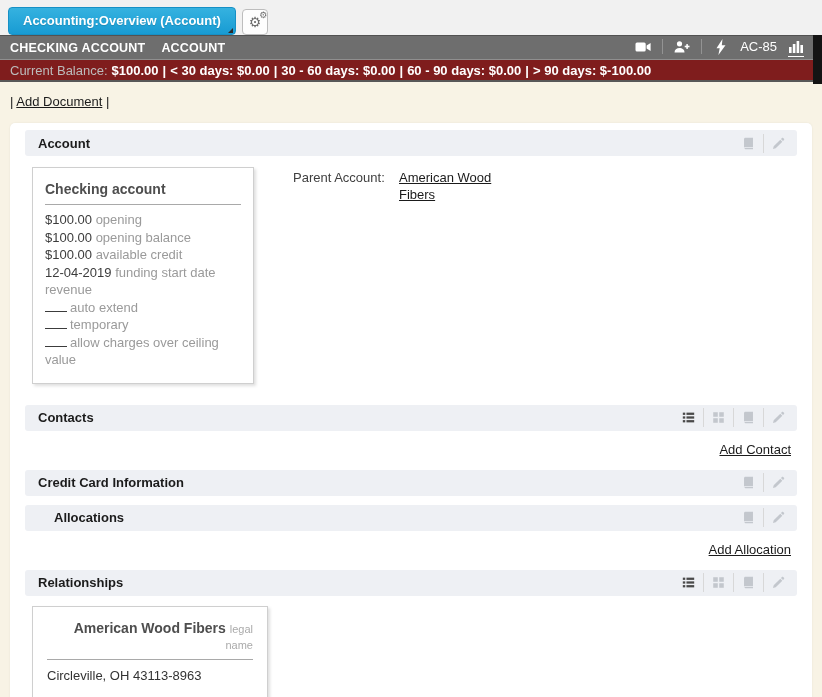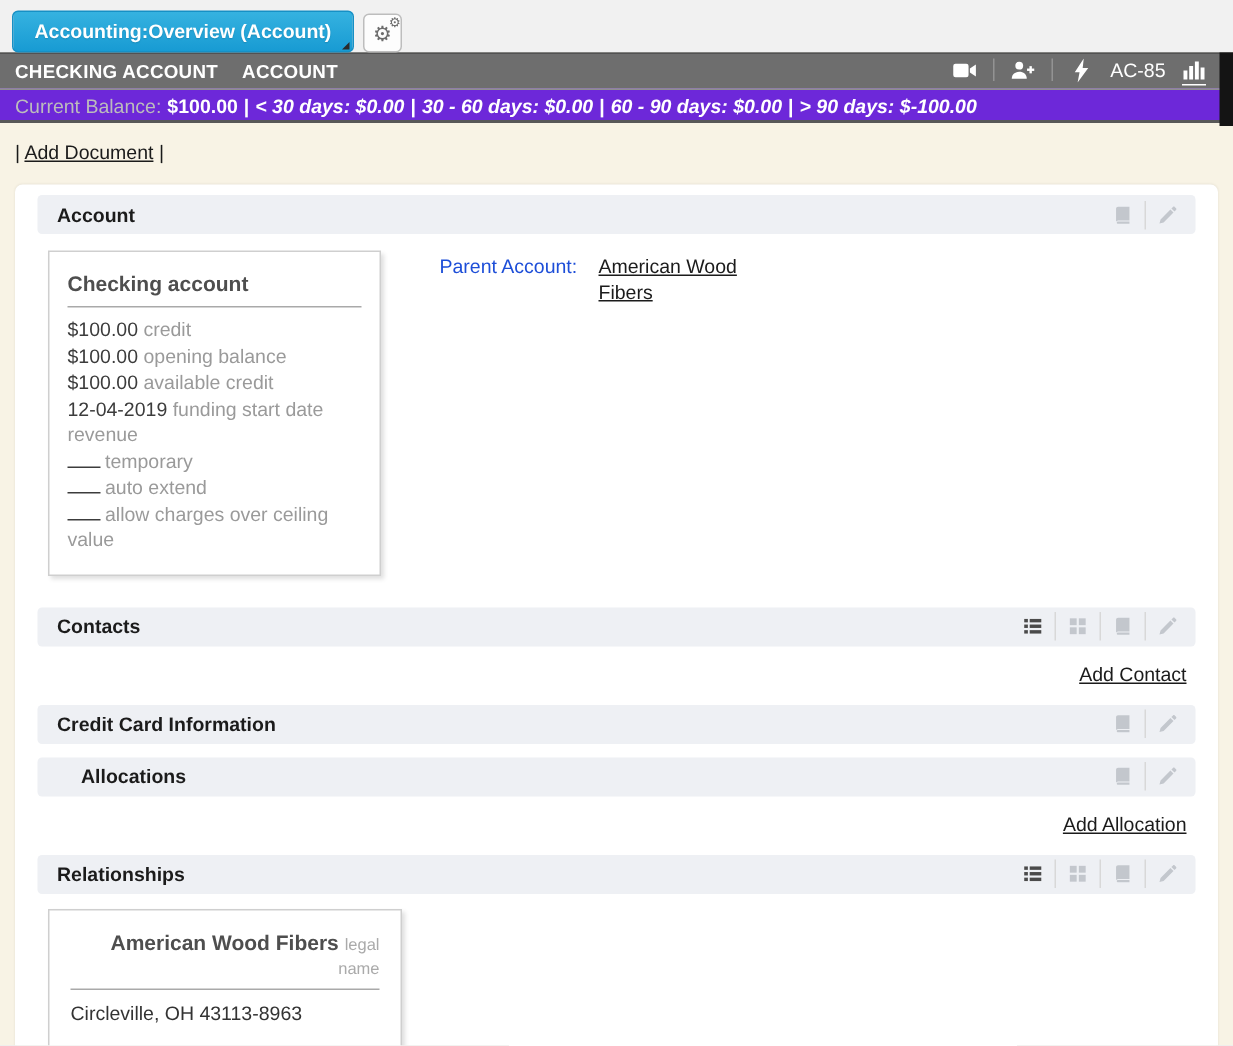--- a/index.html
+++ b/index.html
@@ -20,25 +20,25 @@
   .menu-left { display:flex; gap:16px; }
   .menu-item { color:#fff; font-weight:bold; font-size:12.5px; letter-spacing:.2px; cursor:pointer; }
   .menu-right { display:flex; align-items:flex-start; gap:11px; color:#fff; }
   .mb-icon { display:flex; align-items:center; cursor:pointer; color:#fff; }
   .mb-icon svg { width:16px; height:16px; fill:currentColor; }
   .mb-divider { width:1px; height:15px; background:#939393; }
   .record-id { font-size:13px; color:#fff; }
   .chart-link { border-bottom:1px solid #fff; padding-bottom:1px; }
 
   
-  .balance-bar { height:23px; background:#6d28d9; border-top:1px solid #8f8f8f; border-bottom:2px solid #585858; display:flex; align-items:center; padding:0 10px; font-size:13px; white-space:pre; }
+  .balance-bar { height:23px; background:#7f1d1d; border-top:1px solid #8f8f8f; border-bottom:2px solid #585858; display:flex; align-items:center; padding:0 10px; font-size:13px; white-space:pre; }
   .bb-label { color:#bcbcbc; margin-right:4px; }
   .bb-strong { color:#fff; font-weight:bold; }
   .bb-sep { color:#fff; font-weight:bold; margin:0 4px; }
-  .bb-item span { color:#fff; font-weight:bold;font-style:italic; }
+  .bb-item span { color:#fff; font-weight:bold; }
 
   .edge-strip { position:absolute; top:35px; right:0; width:9px; height:49px; background:#141414; }
 
   
   .content { padding:0 10px; }
   .add-doc-row { font-size:13px; color:#1a1a1a; padding:12px 4px 14px 0; }
   .pipe { font-weight:normal; }
   .plain-link { color:#1b1b1b; text-decoration:underline; cursor:pointer; }
 
   .panel { background:#fff; border-radius:5px 5px 0 0; padding:7px 15px 24px; min-height:569px; box-shadow:0 0 2px rgba(0,0,0,.08); }
@@ -53,21 +53,21 @@
 
   .account-body { display:flex; align-items:flex-start; padding:11px 0 21px 7px; }
   .info-card { width:222px; background:#fff; border:1px solid #cfcfcf; box-shadow:2px 2px 3px rgba(0,0,0,.13); padding:10px 12px 14px; }
   .card-title { font-weight:bold; font-size:14px; color:#4e4e4e; padding-top:3px; }
   .card-rule { border:none; border-top:1px solid #a9a9a9; margin:7px 0 6px; }
   .card-row { font-size:13px; line-height:17.5px; color:#3c3c3c; }
   .lbl { color:#9a9a9a; }
   .blank-line { display:inline-block; width:22px; height:9px; border-bottom:1px solid #3c3c3c; margin-right:3px; }
 
   .parent-account { display:flex; font-size:13px; margin:2px 0 0 39px; line-height:17px; }
-  .pa-label { color:#1d4ed8; width:106px; }
+  .pa-label { color:#404040; width:106px; }
   .pa-link { max-width:96px; display:inline-block; }
 
   .link-row { text-align:right; font-size:13px; padding:11px 6px 10px 0; }
 
   .rel-card { width:236px; margin:10px 0 0 7px; padding:10px 14px 16px; }
   .rel-title { font-weight:bold; font-size:14px; color:#4e4e4e; padding-top:3px;text-align:right; }
   .small-lbl { font-weight:normal; font-size:11px; color:#aaa; }
   .rel-row { font-size:13px; line-height:19px; color:#333; }
   .mt3 { margin-top:3px; }
   .mt9 { margin-top:9px;padding-left:29px; }
@@ -166,26 +166,26 @@
                 <path d="M1.2 14.8l.9-3.4 8.1-8.1 2.5 2.5-8.1 8.1zM11 2.5l1.3-1.3c.4-.4 1-.4 1.4 0l1.1 1.1c.4.4.4 1 0 1.4L13.5 5z"></path>
               </svg>
           </span>
         </span>
       </div>
 
       <div class="account-body">
         <div class="info-card">
           <div class="card-title">Checking account</div>
           <hr class="card-rule">
-          <div class="card-row"><span>$100.00</span> <span class="lbl">credit</span></div>
+          <div class="card-row"><span>$100.00</span> <span class="lbl">opening</span></div>
           <div class="card-row"><span>$100.00</span> <span class="lbl">opening balance</span></div>
           <div class="card-row"><span>$100.00</span> <span class="lbl">available credit</span></div>
           <div class="card-row"><span>12-04-2019</span> <span class="lbl">funding start date revenue</span></div>
+          <div class="card-row"><span class="blank-line"></span><span class="lbl">auto extend</span></div>
           <div class="card-row"><span class="blank-line"></span><span class="lbl">temporary</span></div>
-          <div class="card-row"><span class="blank-line"></span><span class="lbl">auto extend</span></div>
           <div class="card-row"><span class="blank-line"></span><span class="lbl">allow charges over ceiling value</span></div>
         </div>
         <div class="parent-account">
           <span class="pa-label">Parent Account:</span>
           <a class="plain-link pa-link">American Wood Fibers</a>
         </div>
       </div>
 
       <div class="section-header">
         <span class="sh-title">Contacts</span>

